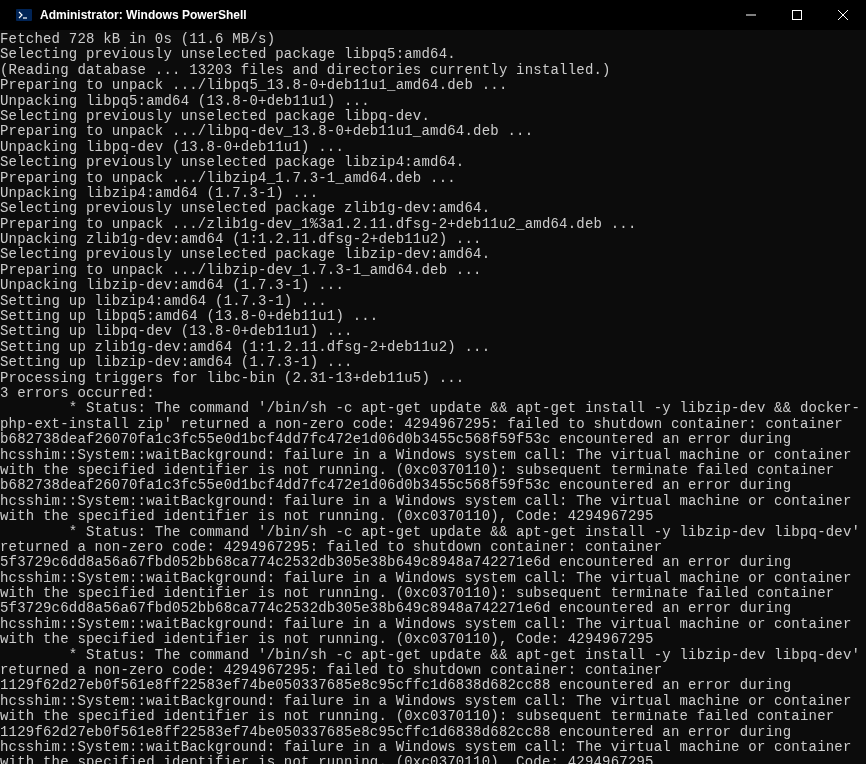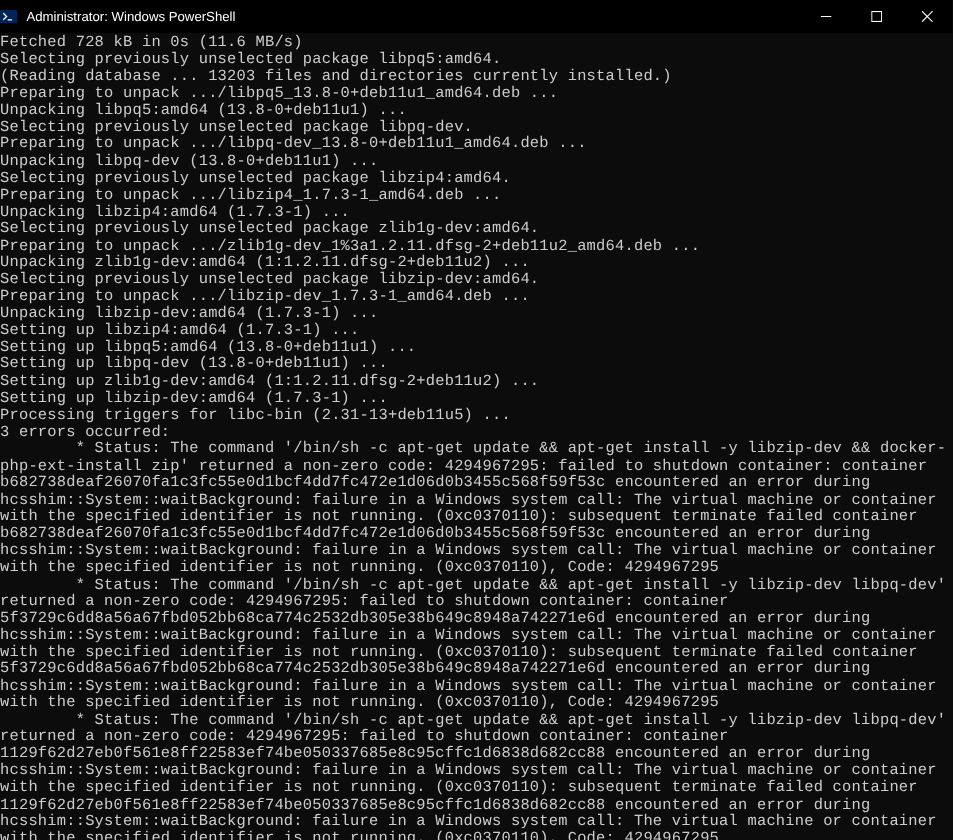--- a/index.html
+++ b/index.html
@@ -15,21 +15,22 @@
       width: 866px;
       height: 764px;
       overflow: hidden;
     }
     .titlebar {
       background: #000000;
       height: 30px;
       display: flex;
       align-items: center;
       justify-content: space-between;
-      padding-left: 0;
+      padding-left: 16px;
+      font-weight: bold;
     }
     .titlebar-left {
       display: flex;
       align-items: center;
       gap: 8px;
     }
     .titlebar-icon {
       width: 16px;
       height: 16px;
       display: flex;

